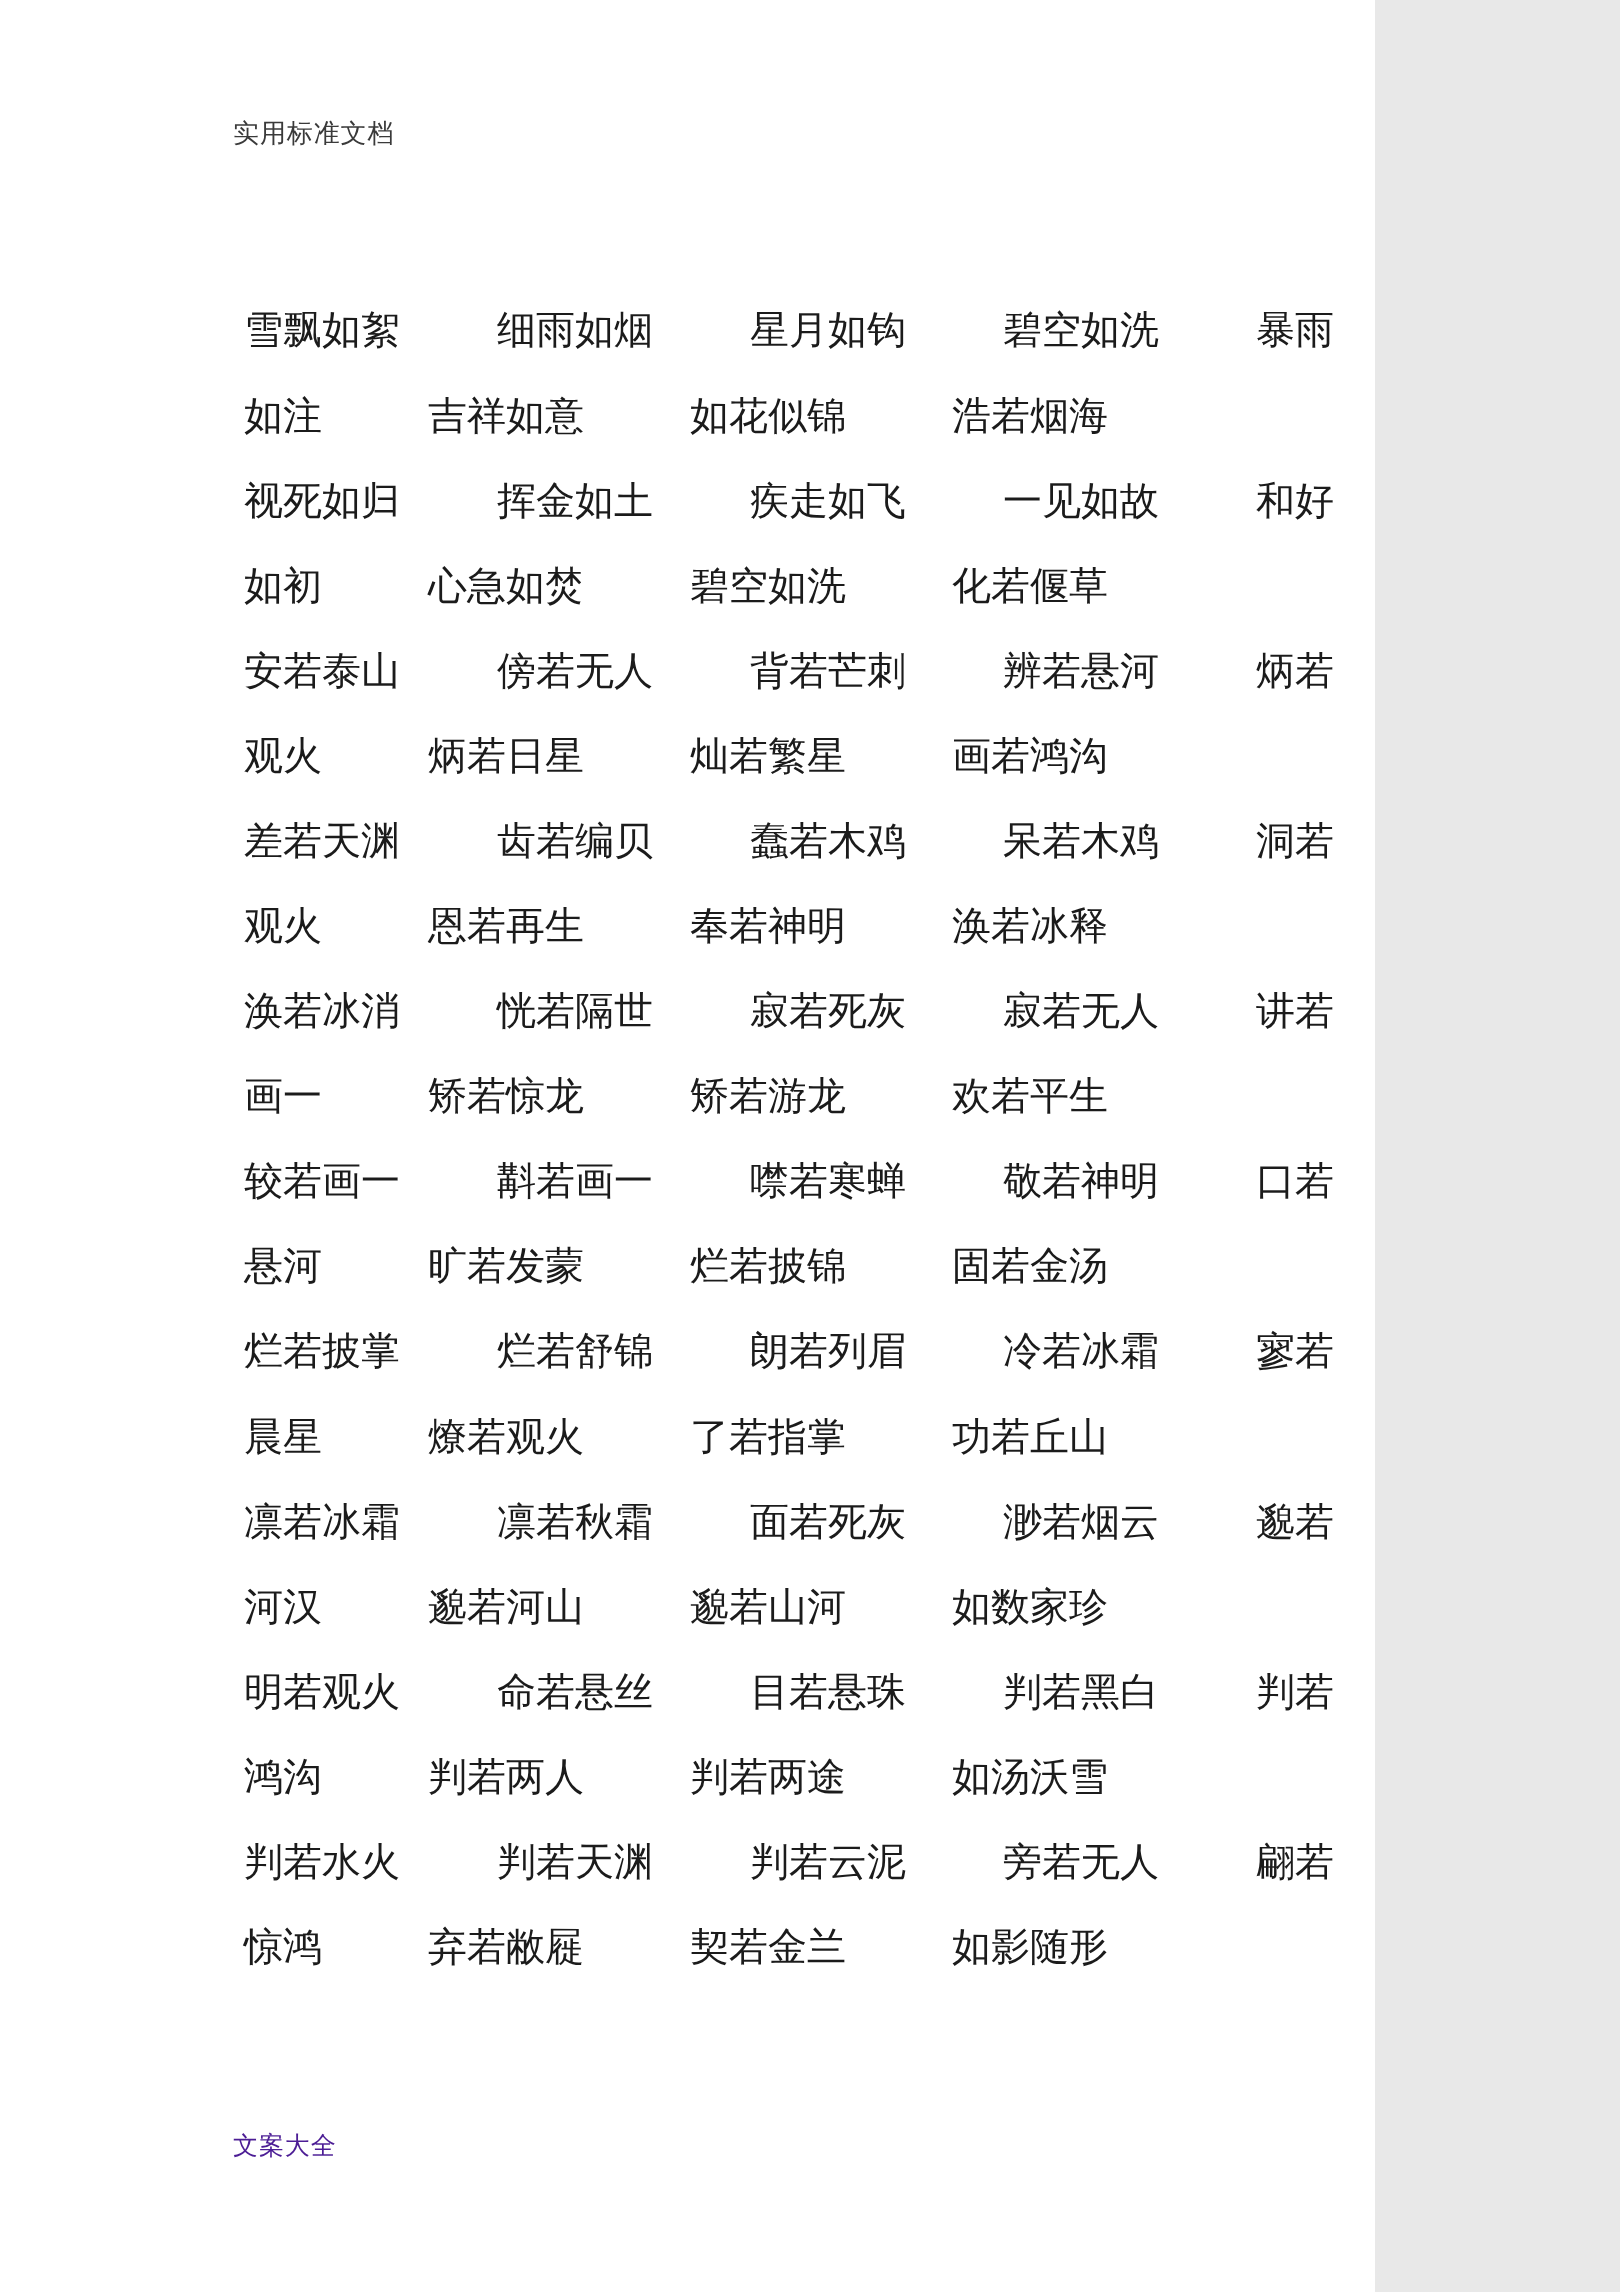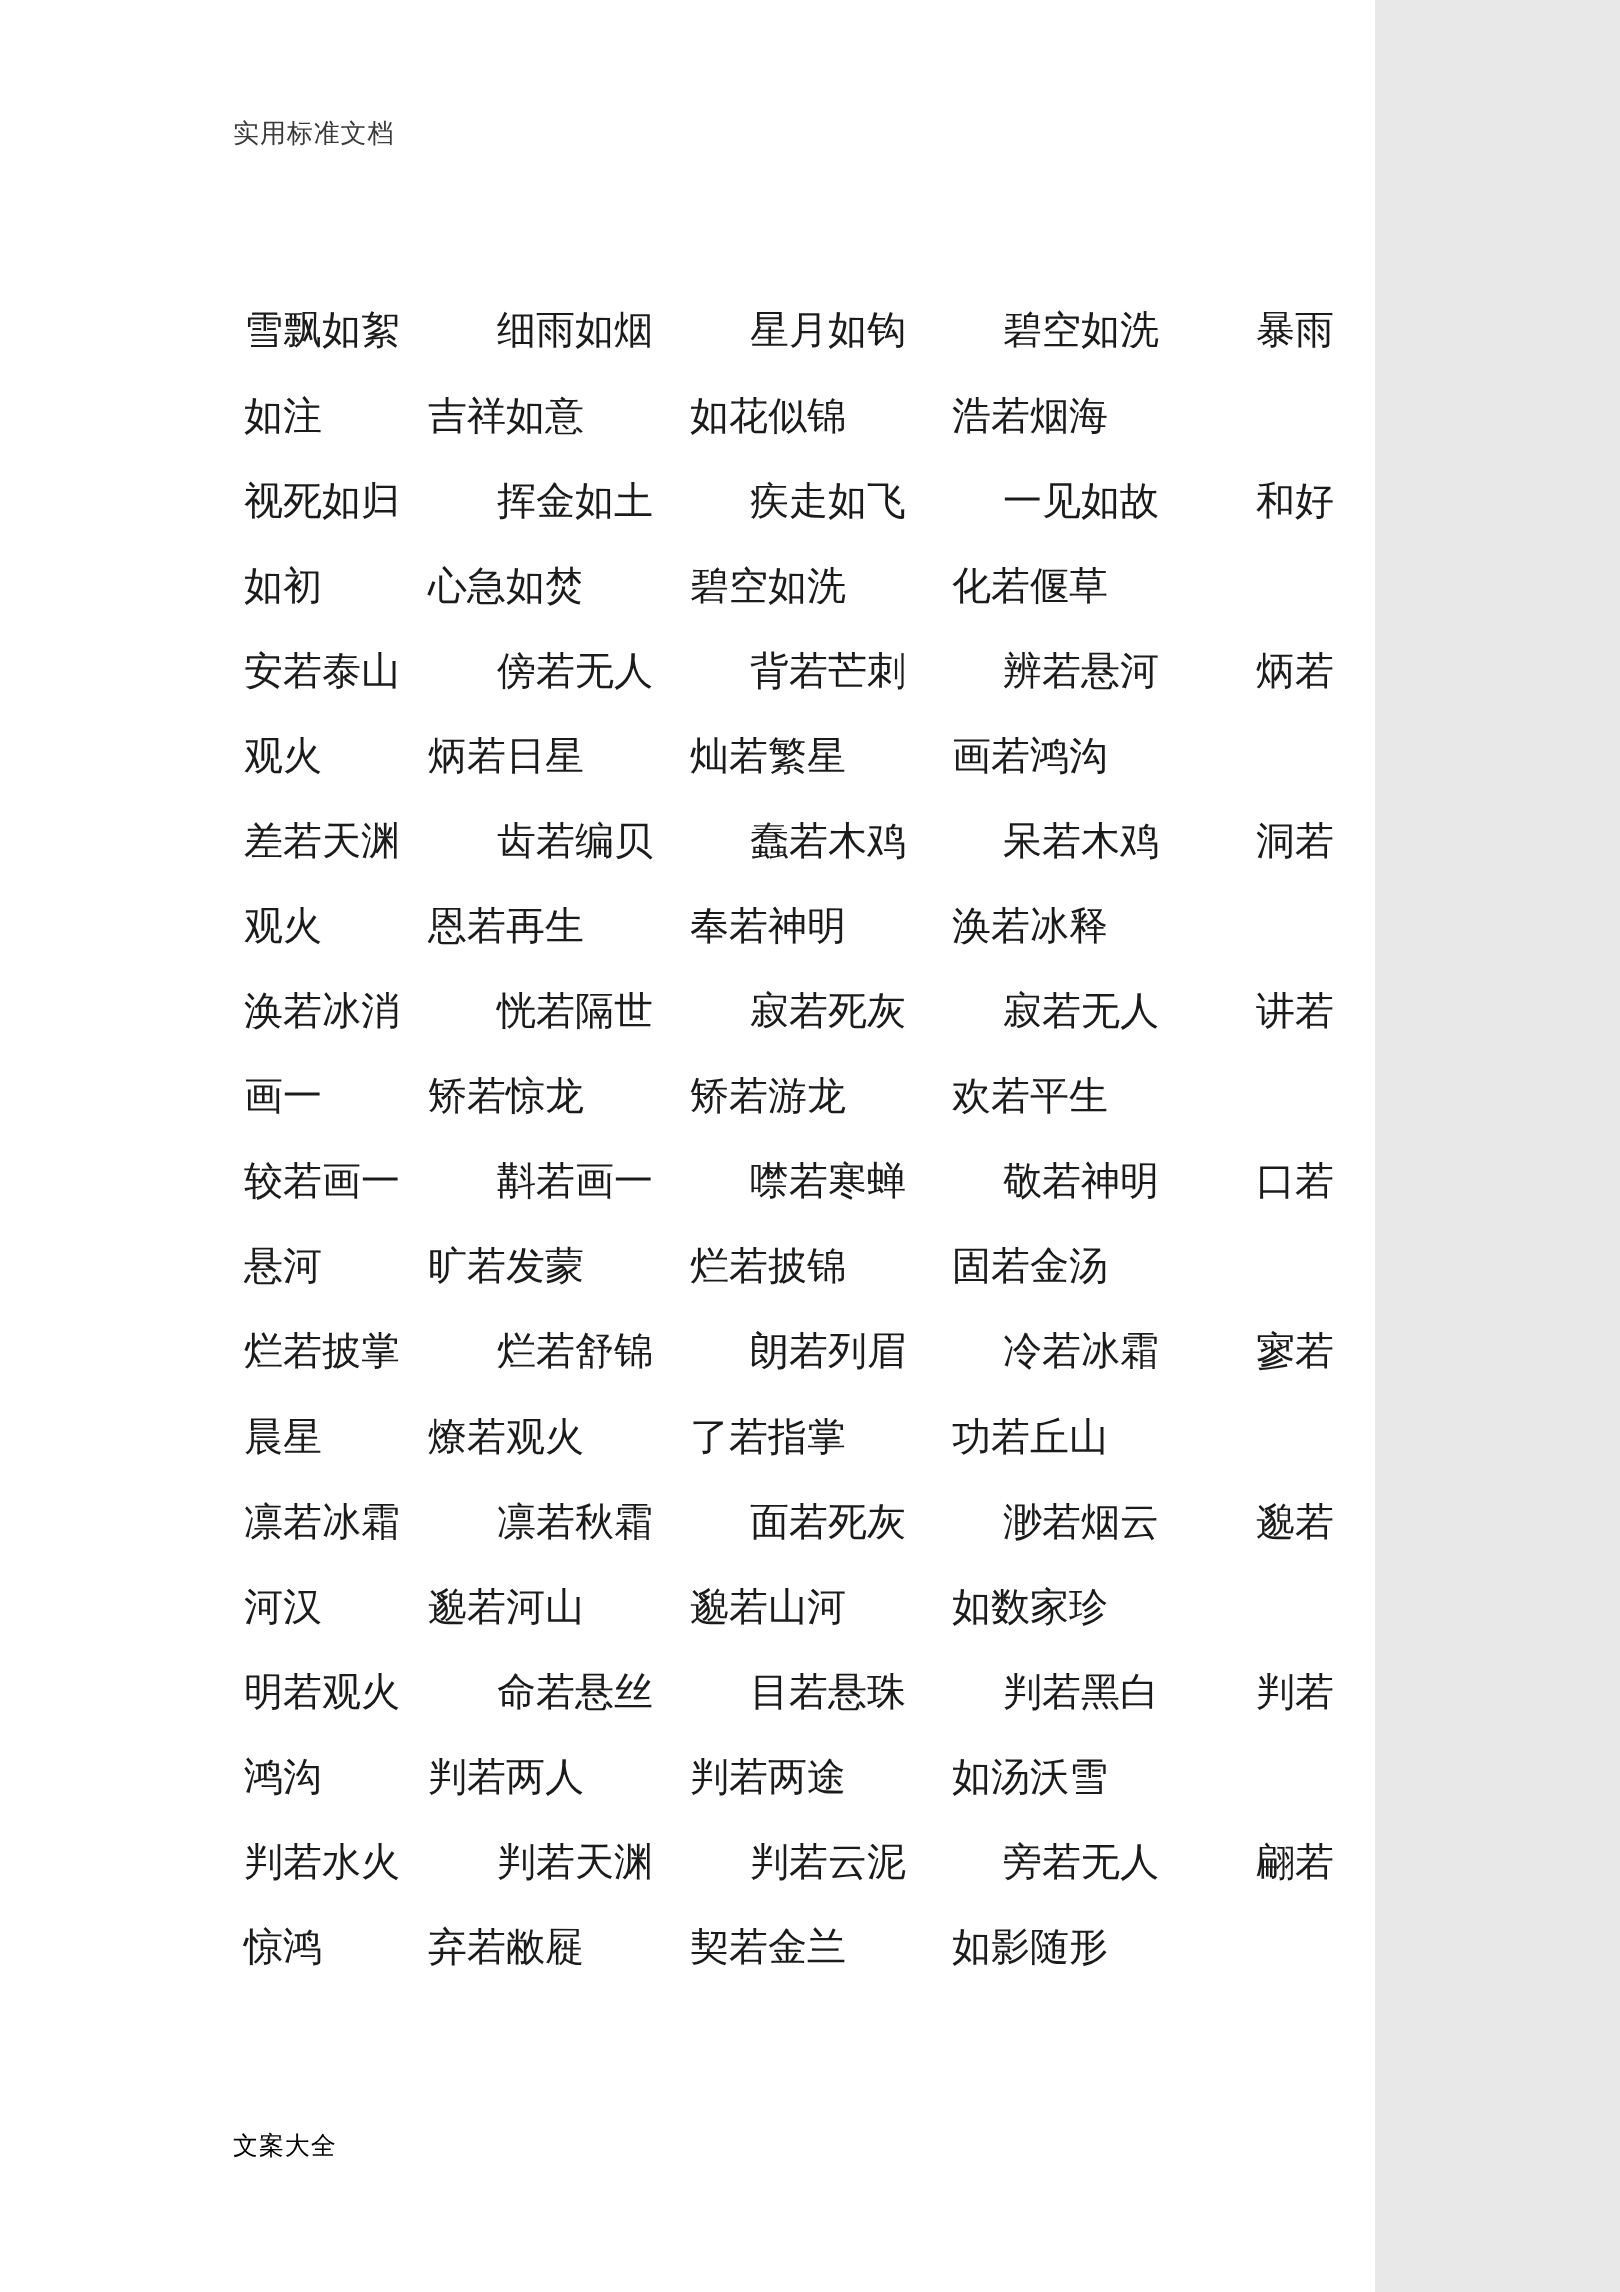--- a/index.html
+++ b/index.html
@@ -62,21 +62,21 @@
   }
   .idiom-text {
     display: inline-block;
   }
   .doc-footer {
     position: absolute;
     left: 233px;
     top: 2131px;
     font-size: 25px;
     line-height: 29px;
-    color: #000000;
+    color: #4c1d95;
     letter-spacing: 0.9px;
   }
 </style>
 </head>
 <body>
 
 <div class="page">
 
   <div class="doc-header">实用标准文档</div>
 

